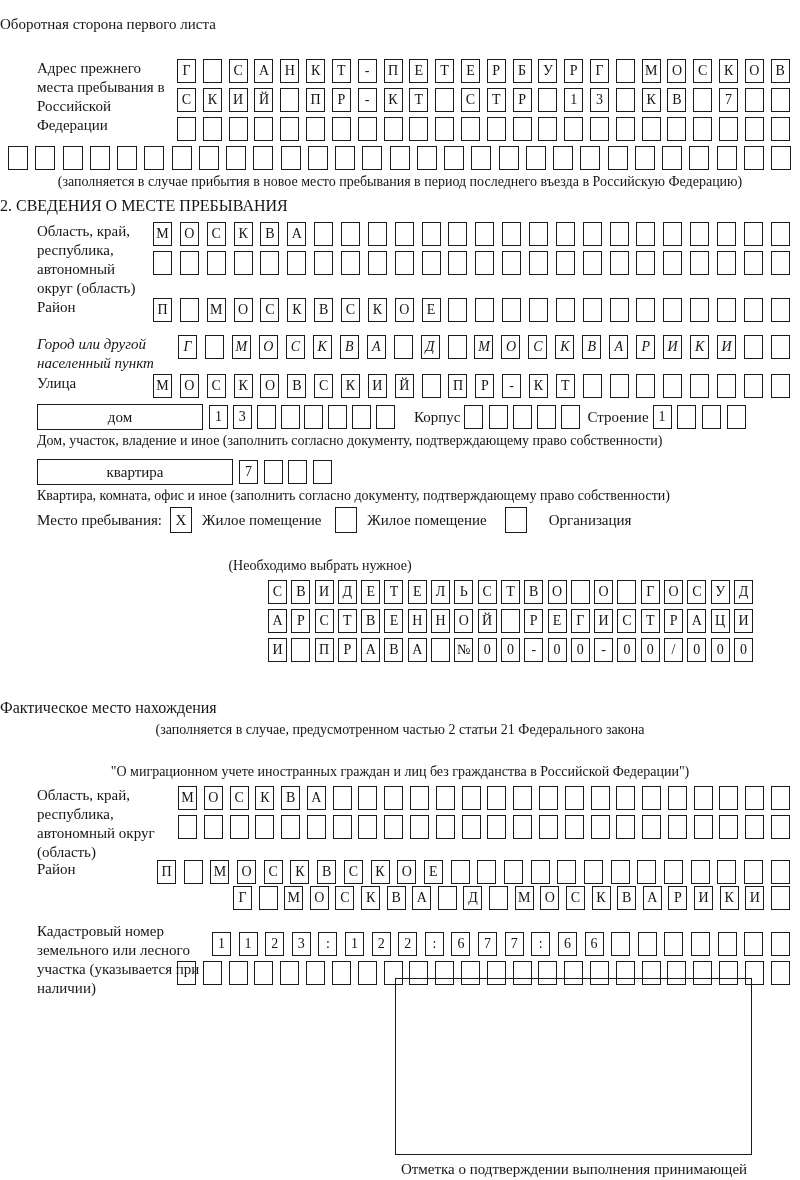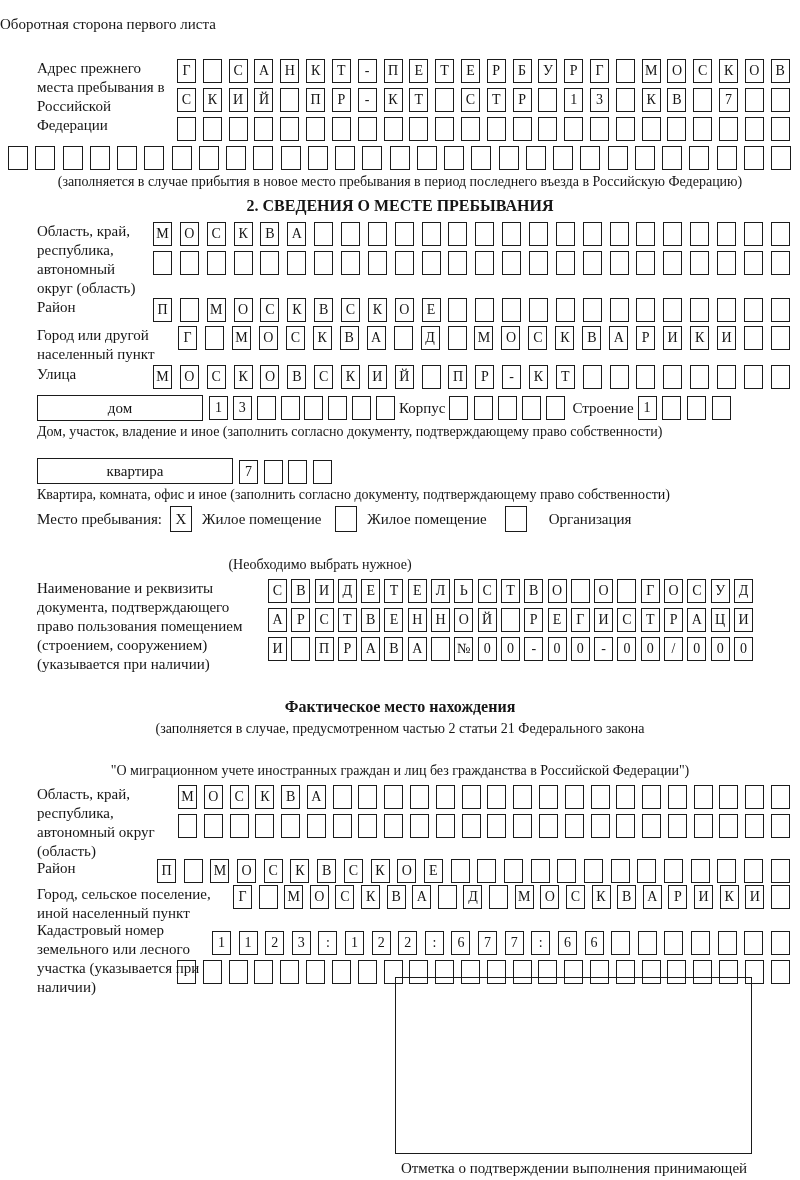--- a/index.html
+++ b/index.html
@@ -37,21 +37,21 @@
   .w-actreg { width: 612px; }
   .ml157 { margin-left: 157px; } .w-actray { width: 633px; }
   .ml233 { margin-left: 233px; } .w-actcity { width: 557px; }
   .ml212 { margin-left: 212px; } .w-cad1 { width: 578px; }
   .w-cad2 { margin-left: 177px; width: 613px; }
 
   .caption { font-size: 14px; line-height: 18px; margin-top: 24px; }
   .c-center { text-align: center; }
   .c-left { margin-left: 37px; }
 
-  .sec-title { text-align: center; font-weight: bold; font-size: 16px; line-height: 20px; }
+  .sec-title { font-weight: normal; font-size: 16px; line-height: 20px; }
 
   
   .inline-row { display: flex; align-items: center; margin-left: 37px; height: 26px; }
   .widebox {
     border: 1.6px solid #1b1b1b; height: 26px;
     display: flex; align-items: center; justify-content: center;
     font-size: 15px; flex: none;
   }
   .box-dom { width: 166px; }
   .box-kv  { width: 196px; }
@@ -72,22 +72,22 @@
     margin-left: 395px; margin-top: -18px;
     width: 357px; height: 177px;
     border: 1.7px solid #1b1b1b;
   }
   .stamp-cap {
     margin-left: 388px; margin-top: 5px; width: 372px;
     text-align: center; font-size: 15px; line-height: 19.5px;
   }
 
   
-  .mt26 { margin-top: 26px; } .mt1 { margin-top: 17px; align-items: flex-end; } .mt2 { margin-top: 2px; }
-  .mt3 { margin-top: 3px; }  .mt4 { margin-top: 4px; } .mt5 { margin-top: 5px; }
+  .mt26 { margin-top: 26px; } .mt1 { margin-top: 9px; } .mt2 { margin-top: 2px; }
+  .mt3 { margin-top: 3px; }  .mt4 { margin-top: 13px; font-style: italic; } .mt5 { margin-top: 5px; }
   .mt6 { margin-top: 6px; }
   .minh74 { min-height: 74px; } .minh36 { min-height: 36px; } .minh112 { min-height: 112px; }
   .rows-pt10 { padding-top: 10px; }
 </style>
 </head>
 <body>
 
 <div class="hdr">Оборотная сторона первого листа</div>
 
 <div class="group mt26">
@@ -366,21 +366,21 @@
   <div class="cellrow hc8">
       <span class="cell">1</span>
       <span class="cell">3</span>
       <span class="cell"></span>
       <span class="cell"></span>
       <span class="cell"></span>
       <span class="cell"></span>
       <span class="cell"></span>
       <span class="cell"></span>
     </div>
-  <div class="smlbl" style="margin-left:4px">Корпус</div>
+  <div class="smlbl" style="margin-left:19px">Корпус</div>
   <div class="cellrow hc5">
       <span class="cell"></span>
       <span class="cell"></span>
       <span class="cell"></span>
       <span class="cell"></span>
       <span class="cell"></span>
     </div>
   <div class="smlbl" style="margin-left:7px">Строение</div>
   <div class="cellrow hc4">
       <span class="cell">1</span>
@@ -407,21 +407,20 @@
   <span class="chk" style="margin-left:8px">X</span>
   <span style="margin-left:10px">Жилое помещение</span>
   <span class="chk" style="margin-left:14px"></span>
   <span style="margin-left:10px">Жилое помещение</span>
   <span class="chk" style="margin-left:18px"></span>
   <span style="margin-left:22px">Организация</span>
 </div>
 <div class="caption" style="margin-left:150px;width:340px;text-align:center">(Необходимо выбрать нужное)</div>
 
 <div class="group mt5 minh112">
-  <div class="glabel" style="width:225px">Наименование и реквизиты документа, подтверждающего право пользования помещением (строением, сооружением) (указывается при наличии)</div>
   <div class="rows">
     <div class="cellrow ml268 w-doc">
         <span class="cell">С</span>
         <span class="cell">В</span>
         <span class="cell">И</span>
         <span class="cell">Д</span>
         <span class="cell">Е</span>
         <span class="cell">Т</span>
         <span class="cell">Е</span>
         <span class="cell">Л</span>
@@ -576,21 +575,20 @@
         <span class="cell"></span>
         <span class="cell"></span>
         <span class="cell"></span>
         <span class="cell"></span>
         <span class="cell"></span>
       </div>
   </div>
 </div>
 
 <div class="group mt2 minh36">
-  <div class="glabel" style="width:195px">Город, сельское поселение, иной населенный пункт</div>
   <div class="rows">
     <div class="cellrow ml233 w-actcity">
         <span class="cell">Г</span>
         <span class="cell"></span>
         <span class="cell">М</span>
         <span class="cell">О</span>
         <span class="cell">С</span>
         <span class="cell">К</span>
         <span class="cell">В</span>
         <span class="cell">А</span>

